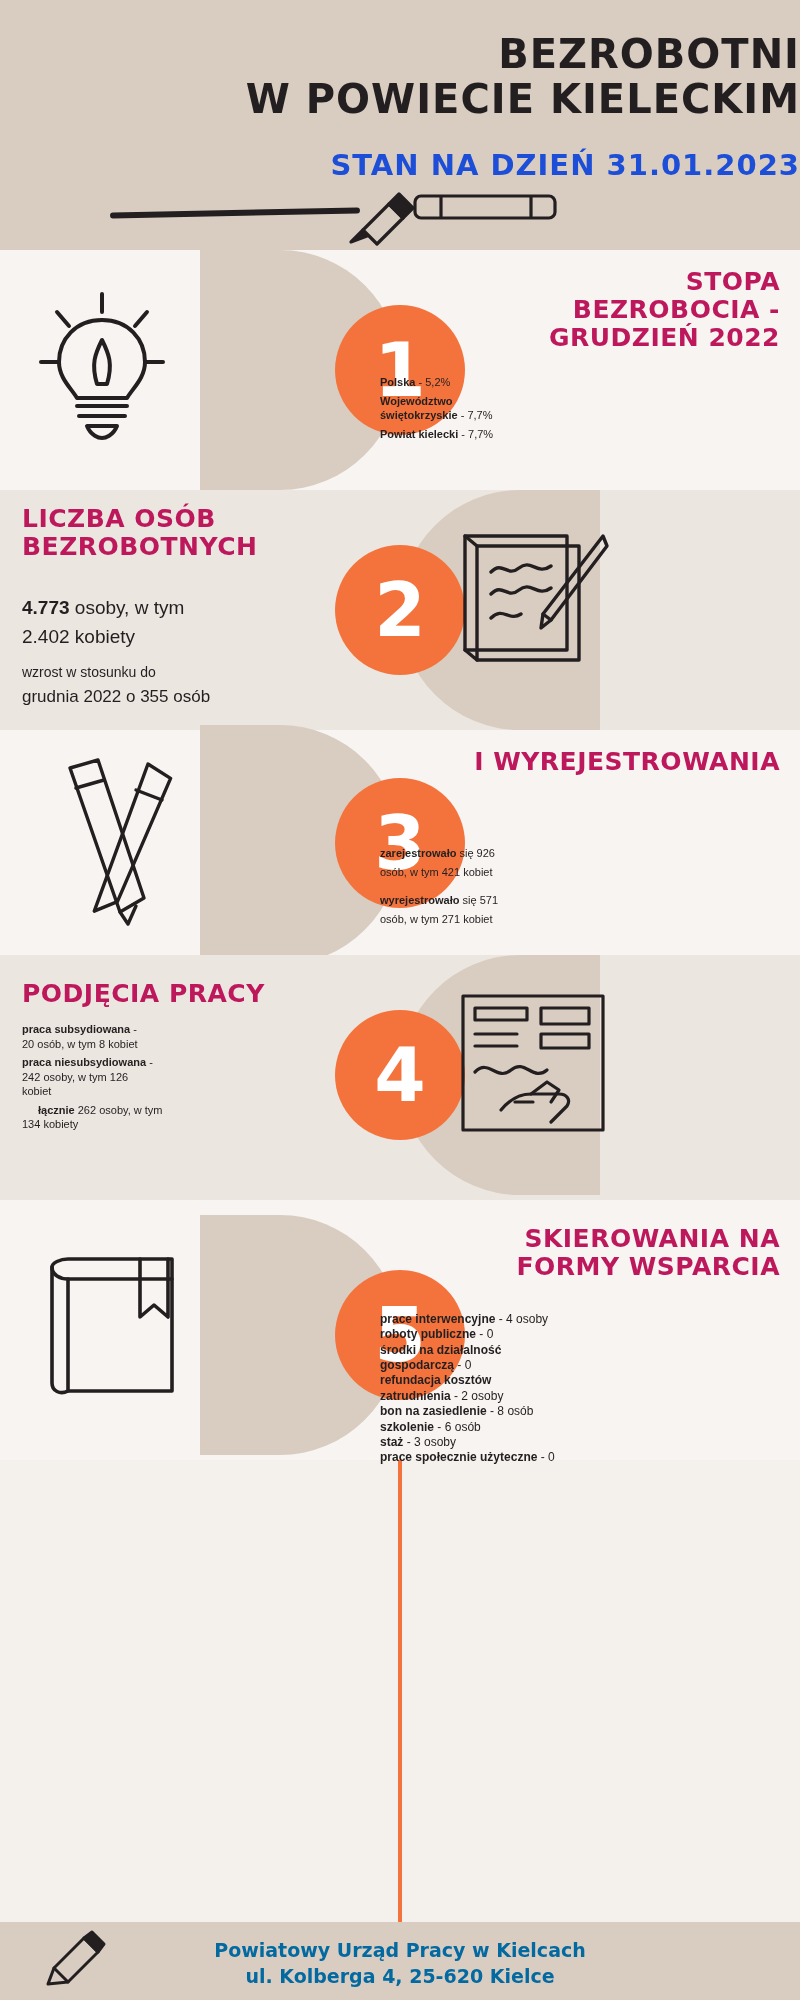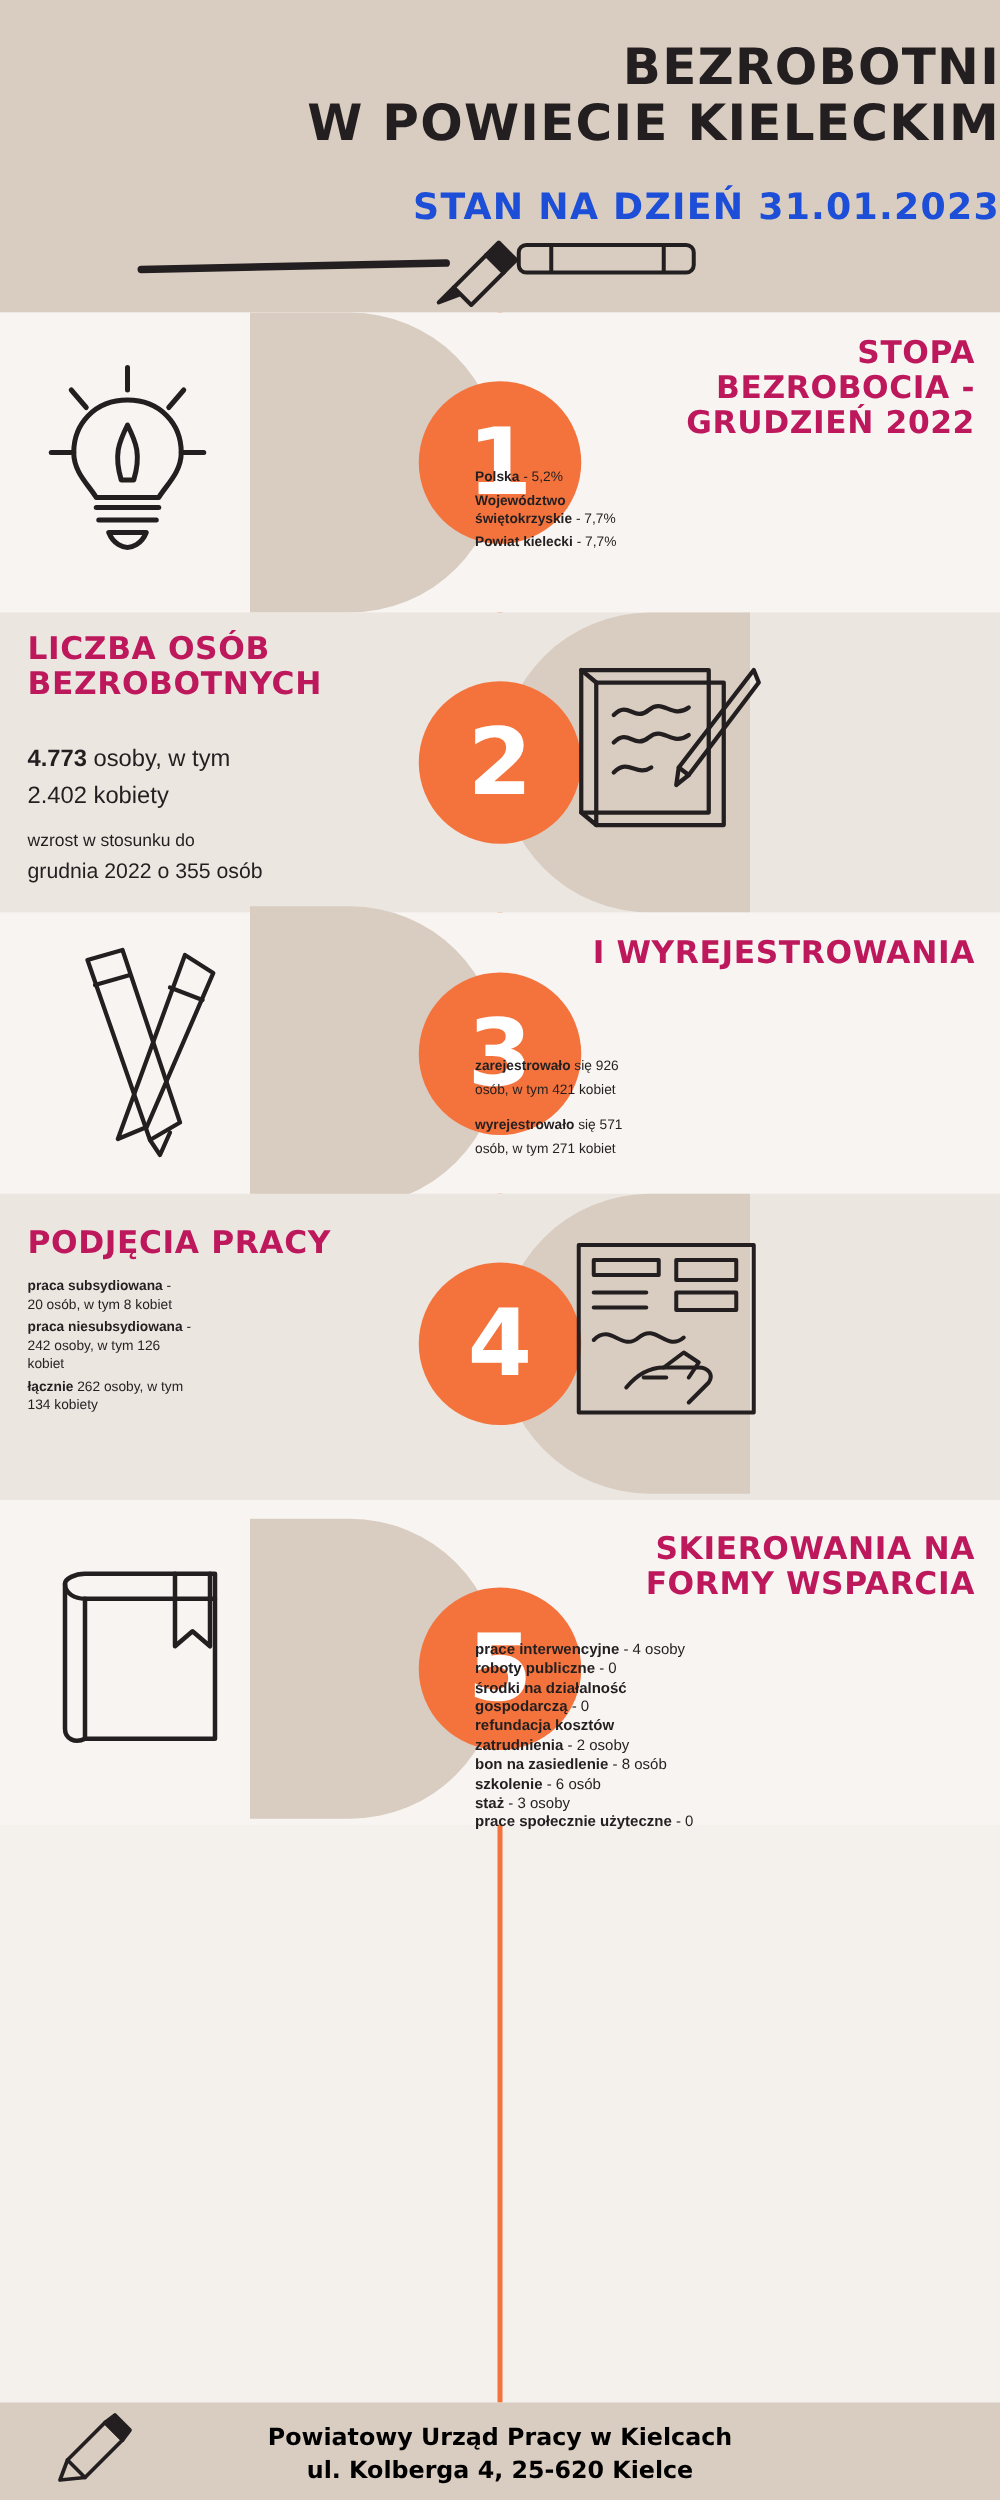--- a/index.html
+++ b/index.html
@@ -102,21 +102,21 @@
   .small { font-size: 12px; line-height: 1.28; }
 
   
   .footer {
     position: absolute; left: 0; top: 1922px; width: 800px; height: 78px;
     background: #d9cdc1;
   }
   .footer-text {
     position: absolute; left: 0; top: 16px; width: 800px; text-align: center;
     font-family: "DejaVu Sans", sans-serif;
-    font-weight: bold; font-size: 19px; line-height: 1.35; color: #000000;
+    font-weight: bold; font-size: 19px; line-height: 1.35; color: #0369a1;
   }
   .footer-pen { position: absolute; left: 40px; top: 1930px; }
 
   svg { display: block; }
 </style>
 </head>
 <body>
 
 <div class="page">
 
@@ -242,21 +242,21 @@
   <div class="sec-title left" style="left:22px;top:980px;width:330px;">
     <div>PODJĘCIA PRACY</div>
   </div>
 
   <div class="sec-body" style="left:22px;top:1022px;width:290px;">
     <p style="margin-bottom:0;"><b>praca subsydiowana</b><span> -</span></p>
     <p><span>20 osób, w tym 8 kobiet</span></p>
     <p style="margin-bottom:0;"><b>praca niesubsydiowana</b><span> -</span></p>
     <p style="margin-bottom:0;"><span>242 osoby, w tym 126</span></p>
     <p><span>kobiet</span></p>
-    <p style="margin-bottom:0;"><b>łącznie</b><span> 262 osoby, w tym</span></p>
+    <p style="margin-bottom:0;margin-left:16px;"><b>łącznie</b><span> 262 osoby, w tym</span></p>
     <p><span>134 kobiety</span></p>
   </div>
 
   <div style="position:absolute;left:455px;top:990px;">
     <svg width="160" height="148" viewBox="0 0 160 148">
       <g fill="none" stroke="#231f20" stroke-width="3.2" stroke-linejoin="round" stroke-linecap="round">
         <rect x="8" y="6" width="140" height="134"></rect>
         <rect x="20" y="18" width="52" height="12"></rect>
         <rect x="86" y="18" width="48" height="16"></rect>
         <line x1="20" y1="44" x2="62" y2="44"></line>

